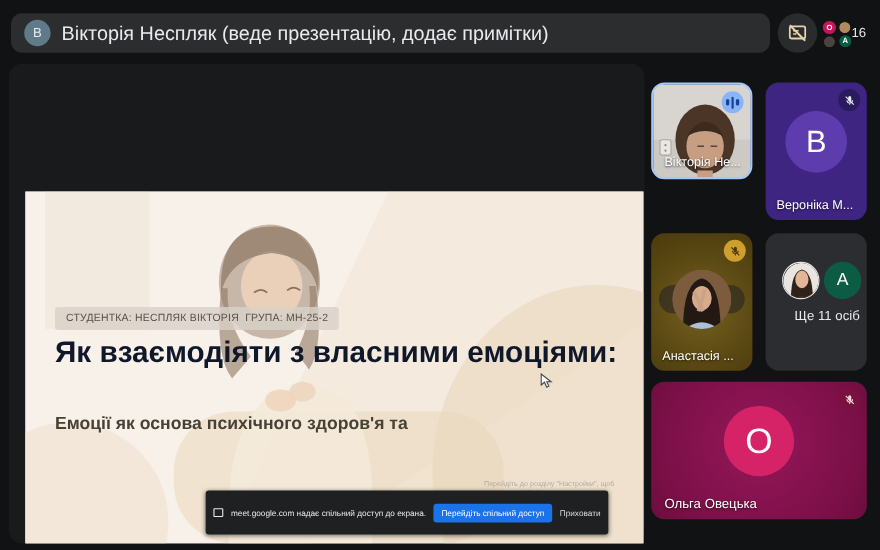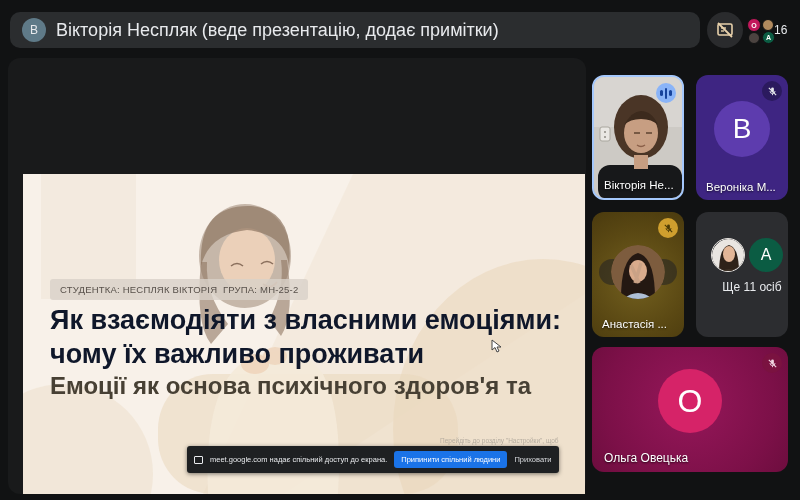--- a/index.html
+++ b/index.html
@@ -23,40 +23,40 @@
 
   
   .share-tile { left:8px; top:58px; width:578px; height:436px; background:#191a1b; border-radius:12px; }
   .slide { left:15px; top:116px; width:562px; height:320px; background:#f8f1e9;
            border-radius:0; overflow:hidden; }
   .slide svg.illu { position:absolute; left:0; top:0; }
   .slide-badge { left:27px; top:105px; background:rgba(216,209,200,.8); color:#57504a;
                  font-size:9.5px; font-weight:500; padding:5px 10px; border-radius:3px;
                  white-space:pre; letter-spacing:.2px; }
   .slide-title { left:27px; top:129px; color:#0f172a; font-size:27px; font-weight:700; line-height:34px; }
-  .slide-sub   { left:27px; top:198px; color:#474034; font-size:24px; font-weight:700; line-height:28px; }
+  .slide-sub   { left:27px; top:198px; color:#474034; font-size:16px; font-weight:700; line-height:28px; }
   .wm { left:417px; top:261px; width:135px; }
   .wm-title { color:#a59c8f; font-size:10.5px; }
   .wm-body  { color:#b5ac9f; font-size:6.5px; line-height:8px; margin-top:2px; }
-  .sharebar { left:164px; top:272px; height:27px; background:#1e2022; border-radius:3px;
+  .sharebar { left:164px; top:272px; height:40px; background:#1e2022; border-radius:3px;
               display:flex; align-items:center; padding:0 7px; gap:7px;
               box-shadow:0 1px 4px rgba(0,0,0,.5); }
   .sharebar .msg { color:#e8eaed; font-size:7.5px; white-space:nowrap; }
   .stop-btn { background:#1a73e8; color:#fff; font-size:7.5px; border:none; border-radius:3px;
               padding:4px 7px; white-space:nowrap; }
   .hide-btn { background:none; border:none; color:#dadce0; font-size:7.5px; white-space:nowrap; }
   .screen-ico { width:9px; height:8px; border:1px solid #e8eaed; border-radius:1px; }
 
   
   .tile { position:absolute; border-radius:12px; overflow:hidden; }
   .tile .nm { position:absolute; left:10px; bottom:7px; color:#fff; font-size:11.5px; font-weight:500;
               text-shadow:0 1px 2px rgba(0,0,0,.7); white-space:nowrap; }
   .badge { position:absolute; top:6px; right:6px; width:20px; height:20px; border-radius:50%;
            display:flex; align-items:center; justify-content:center; }
-  .t-video { left:592px; top:75px; width:92px; height:125px; border:2px solid #a5c8fc;
+  .t-video { left:592px; top:75px; width:92px; height:88px; border:2px solid #a5c8fc;
              background:linear-gradient(#d6d3cf,#bdbab4); }
   .t-veronika { left:696px; top:75px; width:92px; height:125px; background:#3e2582; }
   .t-anastasia { left:592px; top:212px; width:92px; height:125px;
              background:radial-gradient(circle at 50% 55%, #73601f 0%, #5a4813 60%, #4a3a0e 100%); }
   .t-more { left:696px; top:212px; width:92px; height:125px; background:#2c2d30; }
   .t-olga { left:592px; top:347px; width:196px; height:125px;
              background:radial-gradient(circle at 50% 45%, #96175a 0%, #7c1048 70%, #6d0d3e 100%); }
   .big-avatar { position:absolute; border-radius:50%; color:#fff; display:flex;
                 align-items:center; justify-content:center; font-weight:400; }
   .av-veronika { left:18px; top:26px; width:56px; height:56px; background:#5d3cae; font-size:28px; }
@@ -130,37 +130,36 @@
         <path d="M208 92 q6 -5 12 0" stroke="#8a6f5c" stroke-width="1.6" fill="none"></path>
         <path d="M238 90 q6 -5 12 0" stroke="#8a6f5c" stroke-width="1.6" fill="none"></path>
         <path d="M240 110 q8 6 14 -2" stroke="#c29d83" stroke-width="1.6" fill="none"></path>
         <ellipse cx="232" cy="190" rx="14" ry="10" fill="#eed3ba" opacity="0.85"></ellipse>
         <ellipse cx="252" cy="182" rx="12" ry="9" fill="#eed3ba" opacity="0.8"></ellipse>
       </svg>
 
       <div class="abs slide-badge">СТУДЕНТКА: НЕСПЛЯК ВІКТОРІЯ  ГРУПА: МН-25-2</div>
       <div class="abs slide-title">
         <div>Як взаємодіяти з власними емоціями:</div>
-        <div>чому їх важливо проживати</div>
       </div>
       <div class="abs slide-sub">
         <div>Емоції як основа психічного здоров'я та</div>
       </div>
 
       <div class="abs wm">
         <div class="wm-body">
           <div>Перейдіть до розділу "Настройки", щоб</div>
           <div>активувати Windows.</div>
         </div>
       </div>
 
       <div class="abs sharebar">
         <div class="screen-ico"></div>
         <span class="msg">meet.google.com надає спільний доступ до екрана.</span>
-        <button class="stop-btn">Припинити спільний людини</button>
+        <button class="stop-btn">Перейдіть спільний доступ</button>
         <button class="hide-btn">Приховати</button>
       </div>
 
       <svg class="abs cursor" width="12" height="14" viewBox="0 0 12 14">
         <path d="M1 1 L1 11 L4 8.5 L6 13 L8 12 L6 8 L10 8 Z" fill="#fff" stroke="#444" stroke-width="1"></path>
       </svg>
     </div>
   </div>
 
   <div class="tile t-video">

